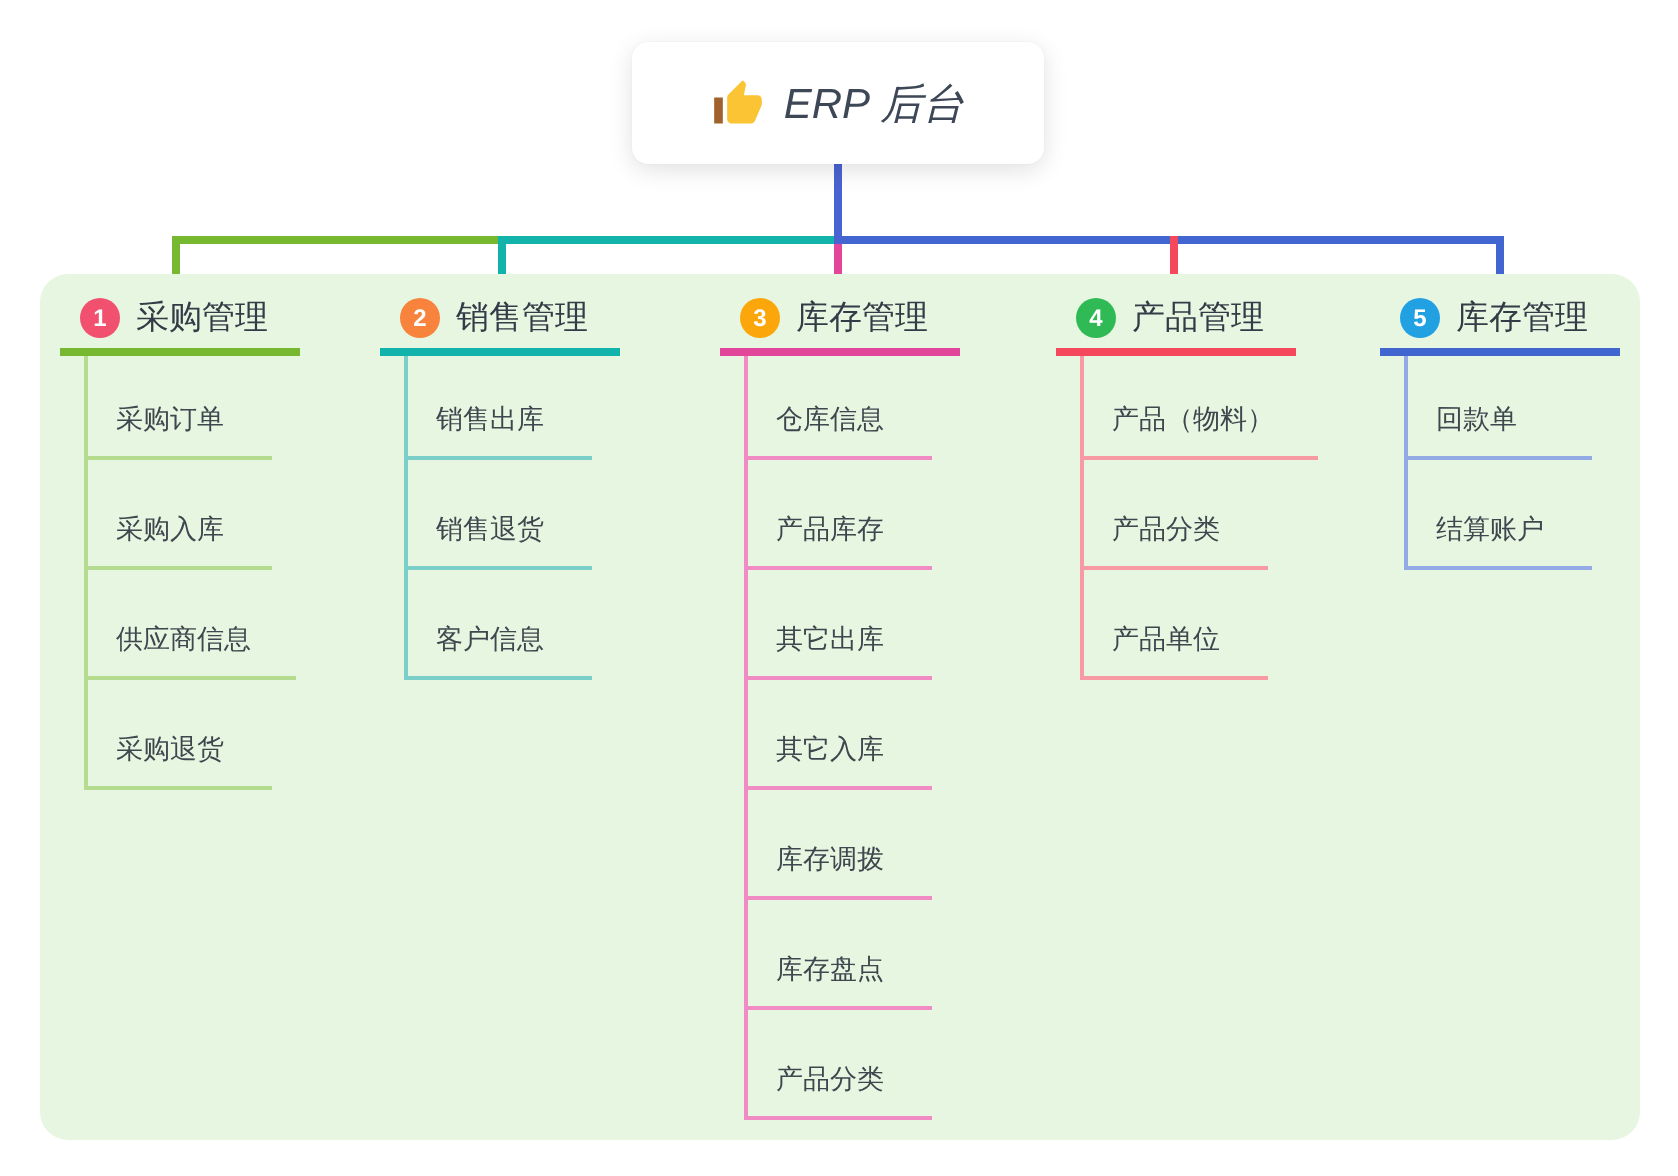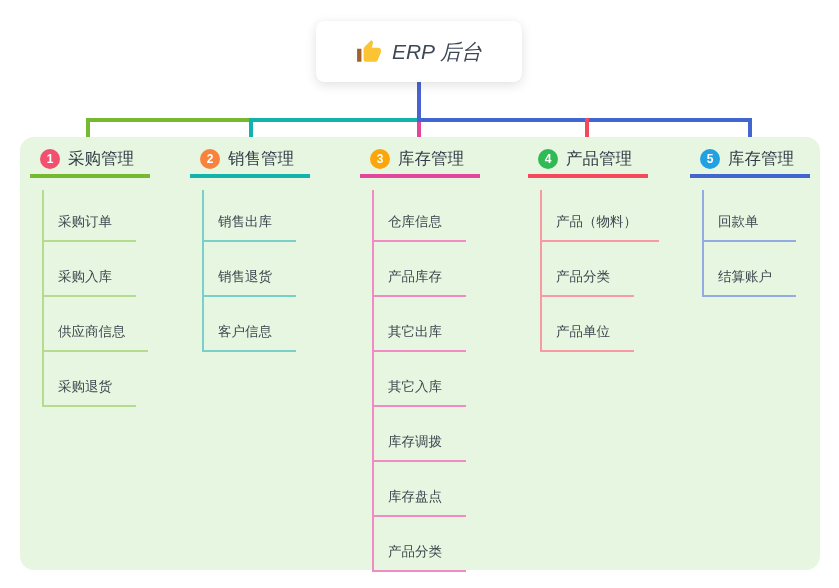--- a/index.html
+++ b/index.html
@@ -51,21 +51,21 @@
     border-bottom:4px solid var(--main);
     display:flex;align-items:center;padding:0 0 4px 10px;gap:8px;
     font-size:16.5px;color:var(--header-text,#333b46);white-space:nowrap;
   }
   .badge{
     width:20px;height:20px;border-radius:50%;background:var(--badge);
     color:#ffffff;font-size:12px;font-weight:bold;
     display:inline-flex;align-items:center;justify-content:center;flex:0 0 20px;
   }
 
-  ul.children{list-style:none;margin:12px 0 0 12px;padding:0;border-left:2px solid var(--light);}
+  ul.children{list-style:none;margin:0 0 0 12px;padding:0;border-left:2px solid var(--light);}
   ul.children li{
     height:55px;box-sizing:border-box;width:max-content;min-width:92px;
     padding:0 22px 9px 14px;border-bottom:2px solid var(--light);
     display:flex;align-items:flex-end;
     font-size:13.5px;color:var(--child-text,#3e464e);white-space:nowrap;
   }
   ul.children li:first-child{height:52px;}
 </style>
 </head>
 <body>

